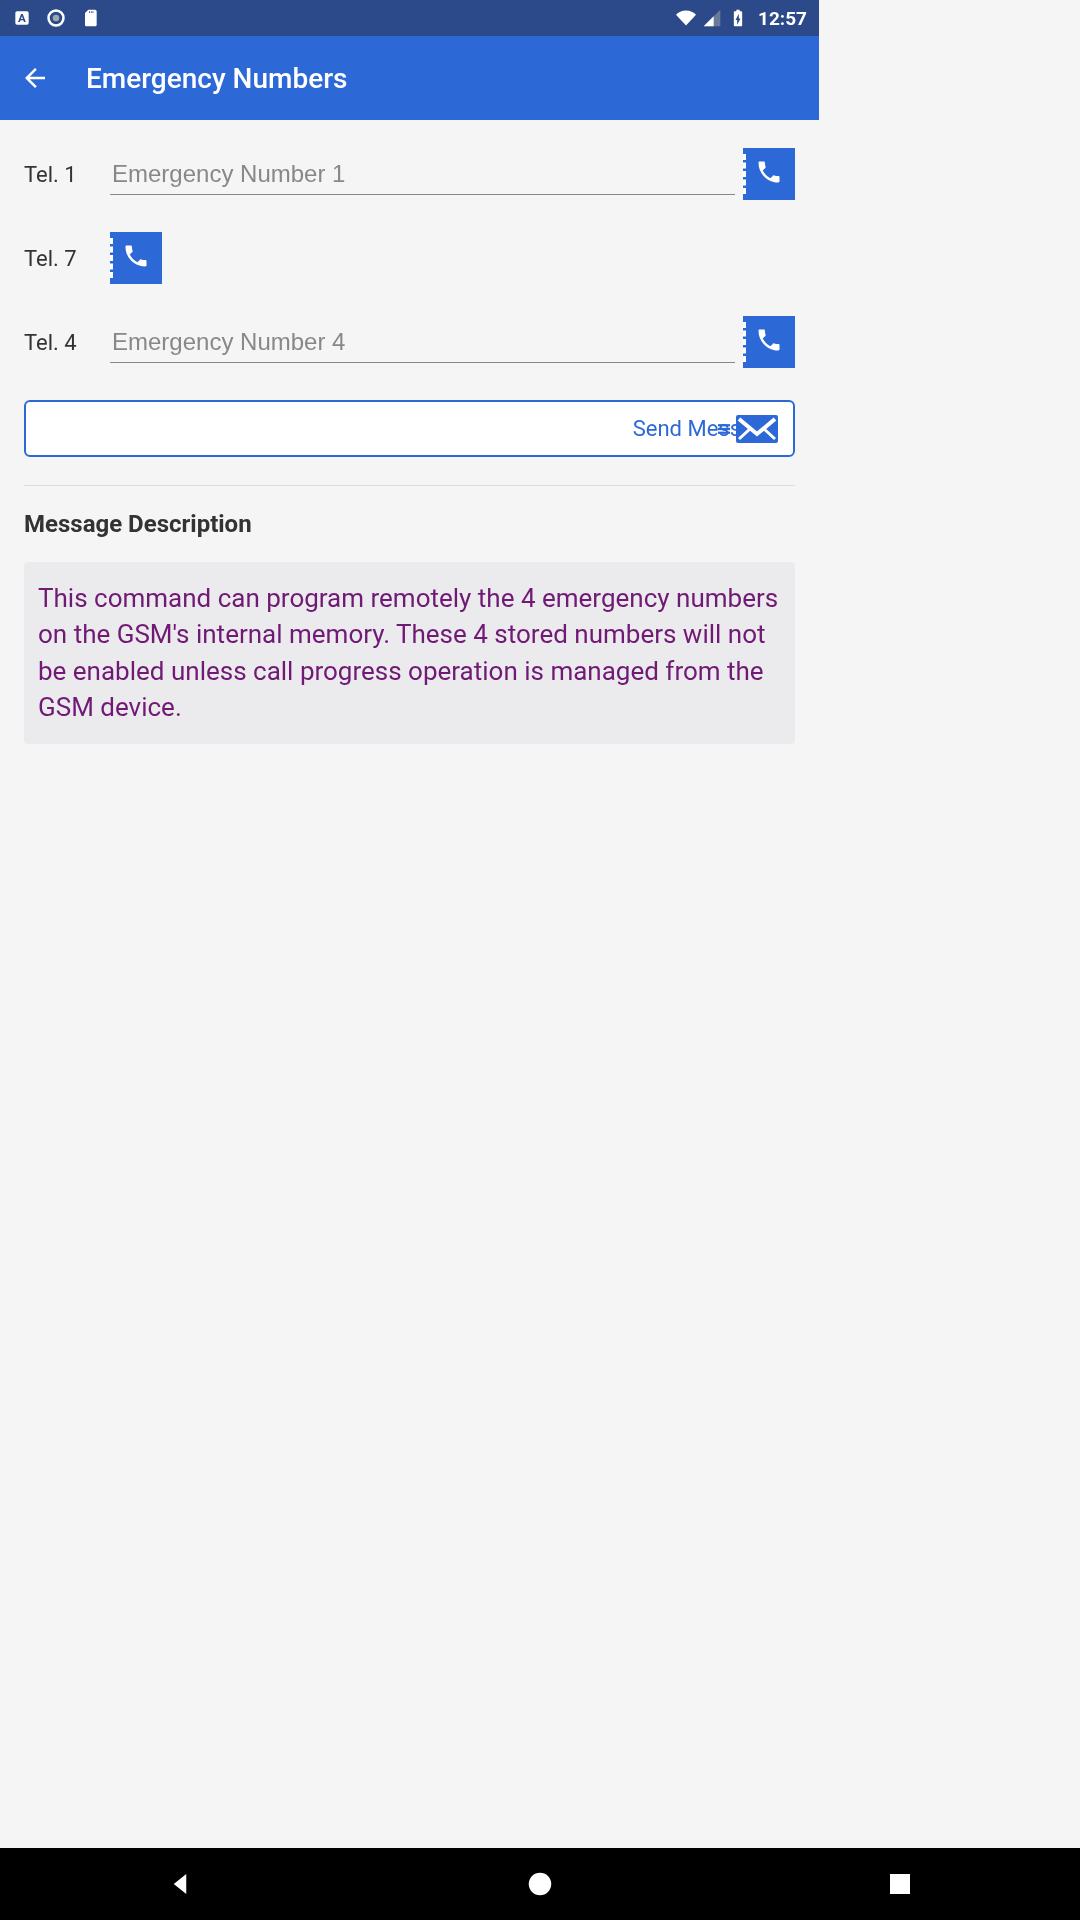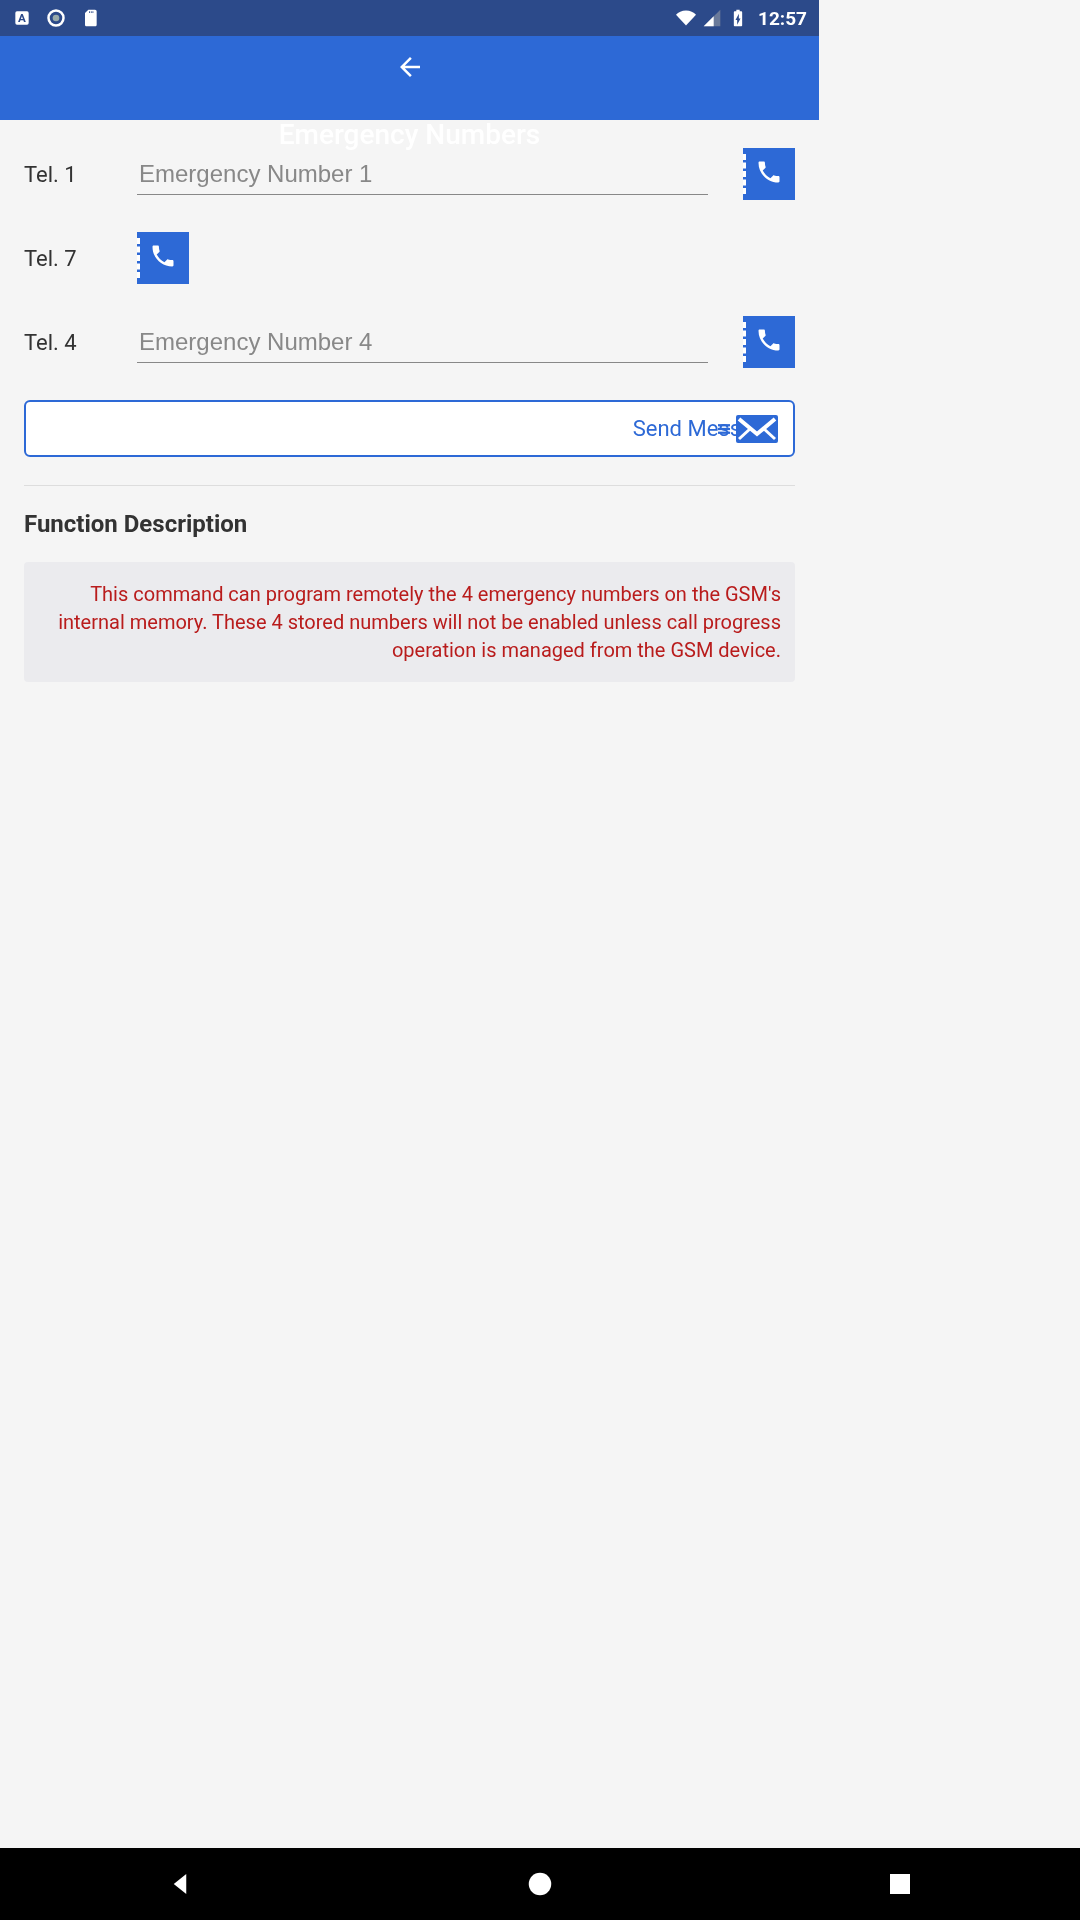--- a/index.html
+++ b/index.html
@@ -43,41 +43,40 @@
       height: 20px;
       display: inline-flex;
       align-items: center;
       justify-content: center;
     }
     .app-bar {
       height: 84px;
       background: #2d69d6;
       display: flex;
       align-items: center;
-      padding: 16px 20px;
+      padding: 8px 20px;
       gap: 36px;
-      flex-direction: column;
     }
     .back-arrow {
       width: 30px;
       height: 30px;
       color: white;
     }
     .app-title {
       color: white;
       font-size: 28px;
       font-weight: 500;
     }
     .content {
       padding: 28px 24px;
     }
     .tel-row {
       display: flex;
       align-items: center;
-      gap: 35px;
+      gap: 8px;
       margin-bottom: 32px;
     }
     .tel-label {
       font-size: 22px;
       color: #333;
       width: 78px;
       flex-shrink: 0;
     }
     .tel-input {
       flex: 1;
@@ -142,24 +141,23 @@
     .section-title {
       font-size: 24px;
       font-weight: 700;
       color: #333;
       margin-bottom: 24px;
     }
     .description-box {
       background: #ebebee;
       border-radius: 4px;
       padding: 18px 14px;
-      font-size: 20px;
+      font-size: 26px;
       line-height: 1.4;
-      color: #b91c1c;
-      text-align: right;
+      color: #701a75;
     }
     .nav-bar {
       position: absolute;
       bottom: 0;
       left: 0;
       right: 0;
       height: 72px;
       background: black;
       display: flex;
       align-items: center;
@@ -274,21 +272,21 @@
           <rect x="1" y="1" width="42" height="28" rx="2" fill="#2d69d6"></rect>
           <polyline points="4,5 22,20 40,5" fill="none" stroke="white" stroke-width="4"></polyline>
           <polyline points="4,25 16,14" fill="none" stroke="white" stroke-width="3"></polyline>
           <polyline points="40,25 28,14" fill="none" stroke="white" stroke-width="3"></polyline>
         </svg>
     </span>
   </div>
 
   <div class="divider"></div>
 
-  <div class="section-title">Function Description</div>
+  <div class="section-title">Message Description</div>
 
   <div class="description-box">This command can program remotely the 4 emergency numbers on the GSM's internal memory. These 4 stored numbers will not be enabled unless call progress operation is managed from the GSM device.</div>
 
 </div>
 
 <div class="nav-bar">
   <div class="nav-btn">
     <svg viewBox="0 0 24 24" fill="white">
         <path d="M17 4l-10 8 10 8z"></path>
       </svg>

